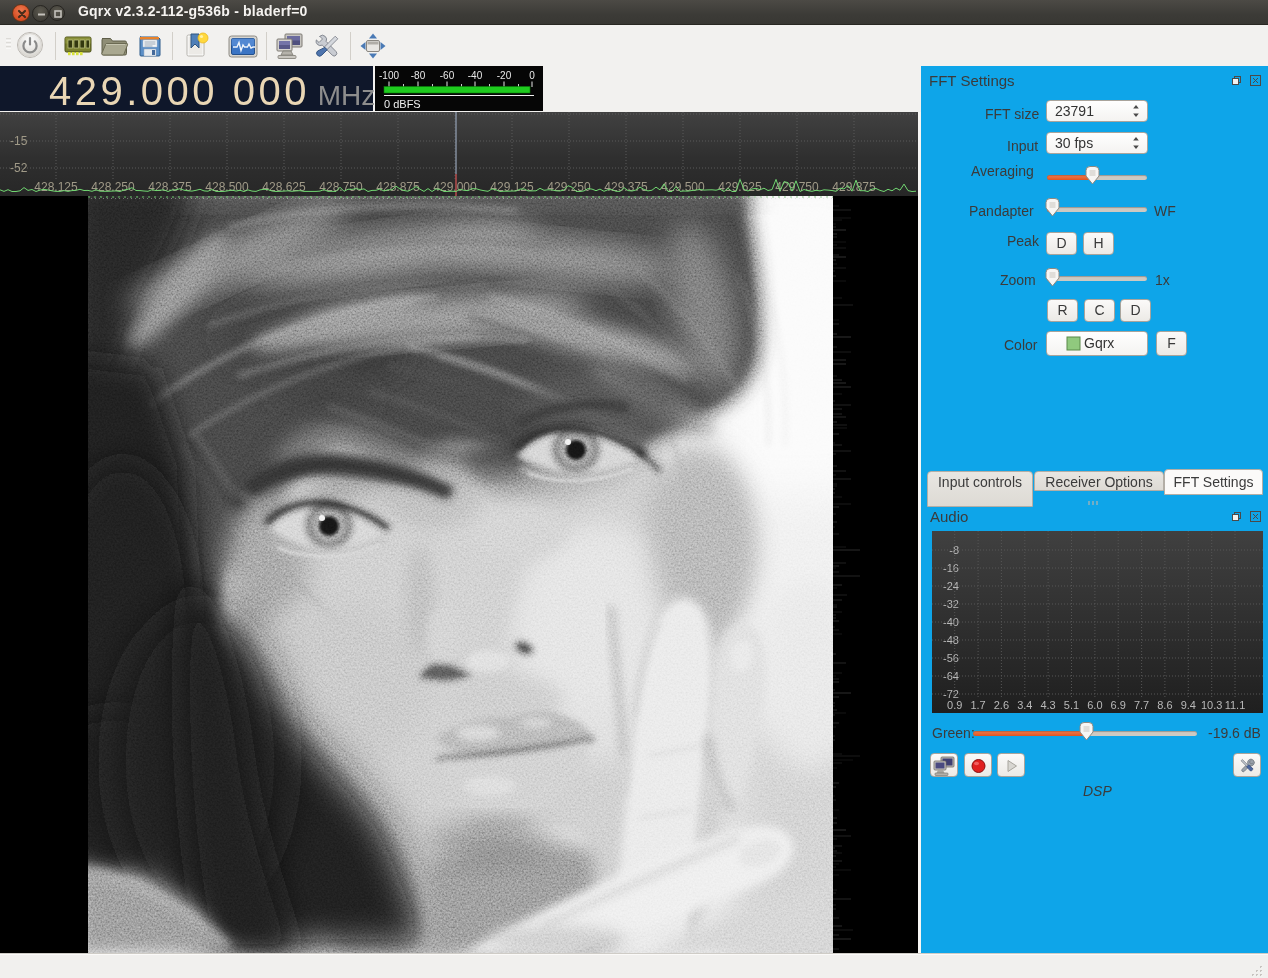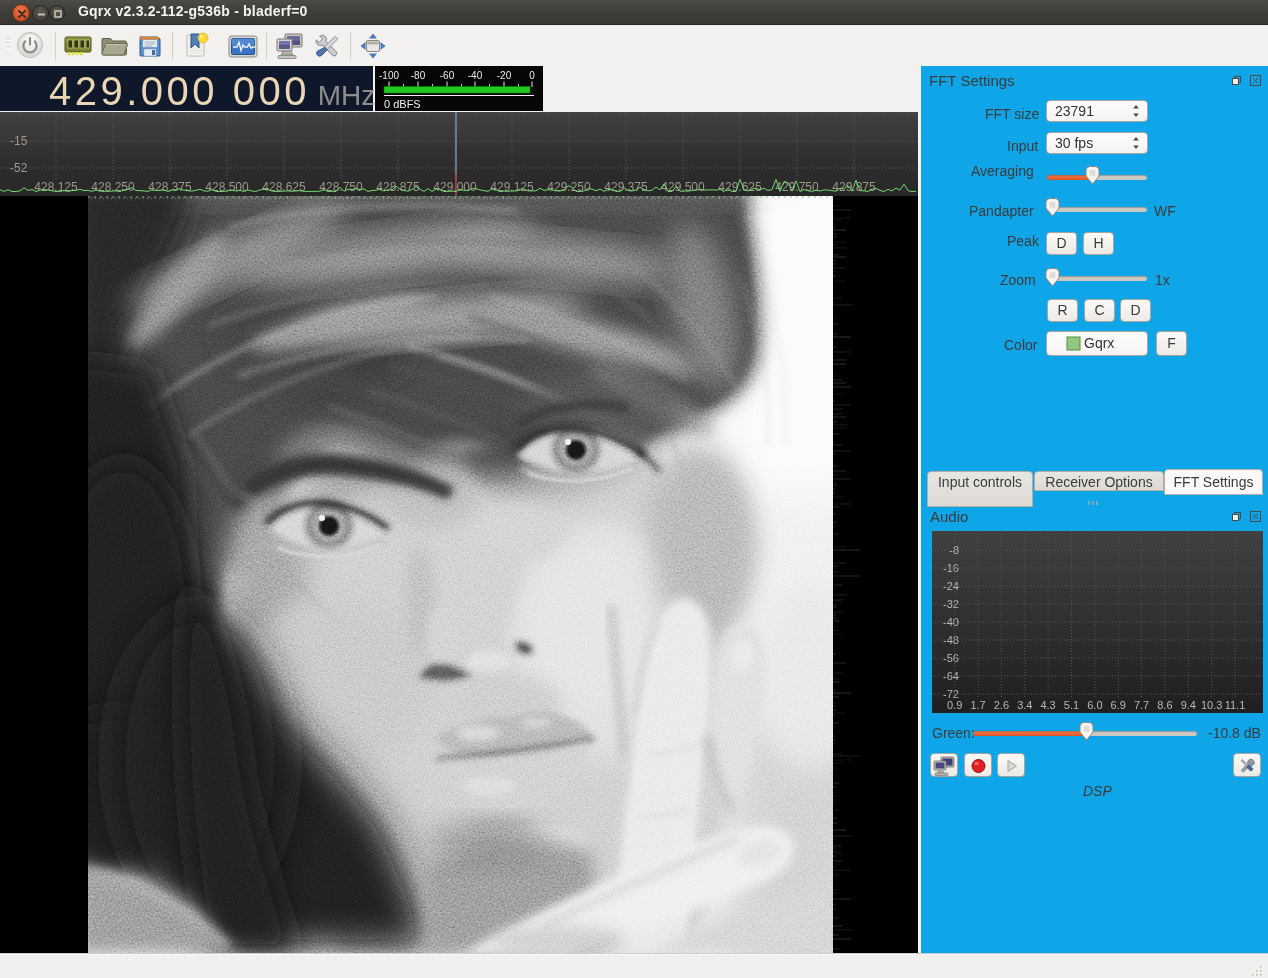--- a/index.html
+++ b/index.html
@@ -664,21 +664,21 @@
 <line x1="232.9" y1="0" x2="232.9" y2="168" stroke="#565656" stroke-width="1" stroke-dasharray="1,2"></line>
 <text x="256.3" y="178" fill="#b9b9b9" font-size="11" text-anchor="middle" font-family="Liberation Sans">9.4</text>
 <line x1="256.3" y1="0" x2="256.3" y2="168" stroke="#565656" stroke-width="1" stroke-dasharray="1,2"></line>
 <text x="279.7" y="178" fill="#b9b9b9" font-size="11" text-anchor="middle" font-family="Liberation Sans">10.3</text>
 <line x1="279.7" y1="0" x2="279.7" y2="168" stroke="#565656" stroke-width="1" stroke-dasharray="1,2"></line>
 <text x="303.0" y="178" fill="#b9b9b9" font-size="11" text-anchor="middle" font-family="Liberation Sans">11.1</text>
 <line x1="303.0" y1="0" x2="303.0" y2="168" stroke="#565656" stroke-width="1" stroke-dasharray="1,2"></line>
         </svg></div>
 
     <div class="plabel" style="left:11px;top:659px">Green:</div>
-    <div class="plabel" style="left:287px;top:659px">-10.8 dB</div>
+    <div class="plabel" style="left:287px;top:659px">-19.6 dB</div>
     <div class="track track-on abs" style="left:52px;top:665px;width:115px"></div>
 <div class="track track-off abs" style="left:165px;top:665px;width:111px"></div>
 <svg class="abs" width="15" height="19" style="left:158px;top:656px">
 <path d="M1,4.5 a4,4 0 0 1 4,-4 h5 a4,4 0 0 1 4,4 v5.5 L7.5,18 L1,10 z" fill="#f7f6f4" stroke="#8e8981" stroke-width="1"></path>
 <g stroke="#c9c5be" stroke-width="1">
           <path d="M4.5,5h6 M4.5,7h6 M4.5,9h6"></path>
         </g>
 </svg>
 
     <div class="btn" style="left:9px;top:687px;width:28px;height:24px">

